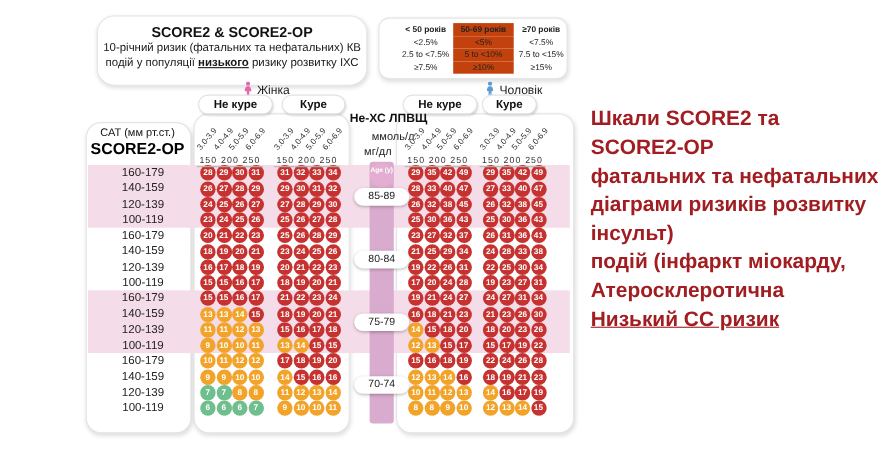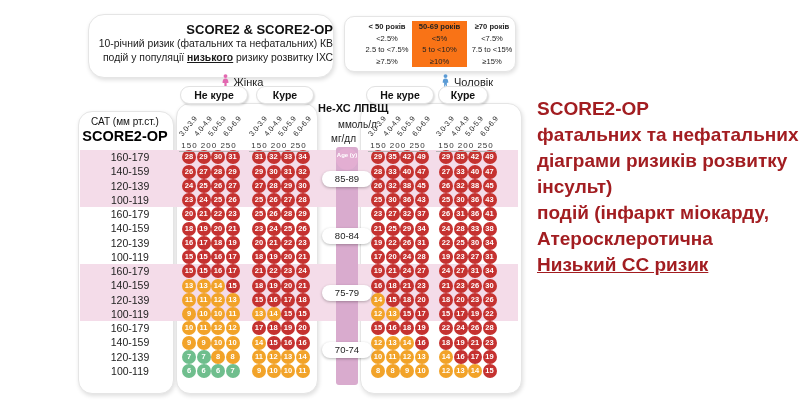--- a/index.html
+++ b/index.html
@@ -1,28 +1,28 @@
 <!DOCTYPE html>
 <html><head>
 <meta charset="utf-8">
 <style>
   html,body{margin:0;padding:0;background:#fff;}
   #stage{position:relative;width:800px;height:417px;background:#fff;overflow:hidden;
          font-family:"Liberation Sans",sans-serif;}
   .card{position:absolute;background:#fff;border:1px solid #e5e5e5;border-radius:14px;
         box-shadow:1px 2px 4px rgba(0,0,0,.13);z-index:1;}
   
-  .title-card{left:88px;top:14px;width:246px;height:64px;border-radius:16px;text-align:right;padding-top:7px;box-sizing:border-box;}
+  .title-card{left:88px;top:14px;width:246px;height:64px;border-radius:16px;text-align:center;padding-top:7px;box-sizing:border-box;}
   .title-card .t{font-size:13px;font-weight:bold;color:#111;}
   .title-card .s{font-size:10.4px;line-height:13.5px;color:#1a1a1a;}
   .title-card .s b{text-decoration:underline;}
   .legend-card{left:344px;top:16px;width:172px;height:56px;border-radius:10px;padding:4px 2px 0 4px;box-sizing:border-box;}
   .legend-grid{display:grid;grid-template-columns:13px 50px 55px 50px;font-size:7.6px;line-height:11.5px;text-align:center;color:#222;}
   .legend-grid .h{font-weight:bold;}
-  .legend-grid .mid{background:#f97316;}
+  .legend-grid .mid{background:#c2410c;}
   .dot{width:8px;height:8px;border-radius:50%;margin:2px auto 0 auto;}
   
   .gender{position:absolute;top:74px;width:100px;display:flex;align-items:center;justify-content:center;gap:4px;font-size:11px;color:#222;z-index:2;}
   .smoke-btn{position:absolute;top:86px;height:18px;background:#fff;border:1px solid #e2e2e2;border-radius:9px;
              box-shadow:1px 1.5px 2px rgba(0,0,0,.15);font-size:10.5px;font-weight:bold;text-align:center;line-height:17px;color:#111;z-index:2;box-sizing:border-box;}
   
   .label-card{left:78px;top:111px;width:94px;height:281px;}
   .women-card{left:176px;top:103px;width:140px;height:289px;}
   .men-card{left:360px;top:103px;width:160px;height:289px;}
   .sbp-h{position:absolute;left:80px;top:116px;width:90px;text-align:center;font-size:10px;color:#111;z-index:5;}
@@ -111,20 +111,21 @@
   <div class="ageband"></div>
   <div class="agecircle">Age (y)</div>
 
   <div class="sbp-h">САТ (мм рт.ст.)</div>
   <div class="score-h">SCORE2-OP</div>
   <div class="nonhdl">Не-ХС ЛПВЩ</div>
   <div class="mmol">ммоль/л</div>
   <div class="mgu">мг/дл</div>
 
   <div class="sidetext">
+    <div>Шкали SCORE2 та</div>
     <div>SCORE2-ОР</div>
     <div>фатальних та нефатальних</div>
     <div>діаграми ризиків розвитку</div>
     <div>інсульт)</div>
     <div>подій (інфаркт міокарду,</div>
     <div>Атеросклеротична</div>
     <div><span class="u">Низький СС ризик</span></div>
   </div>
 
 <div class="rowlabel" style="top: 151px;">160-179</div>

